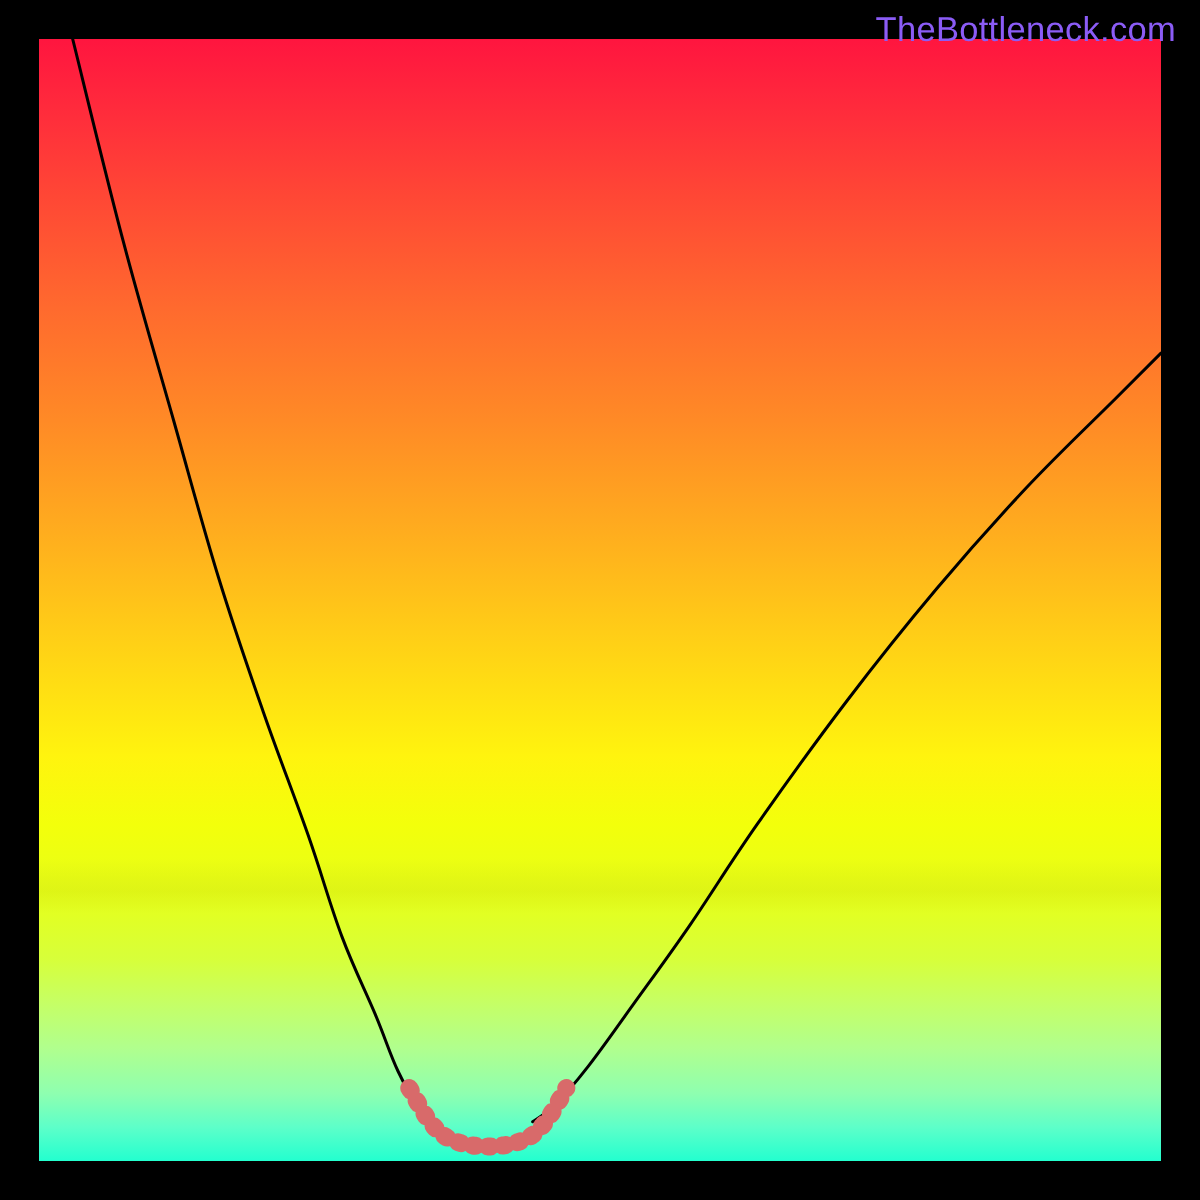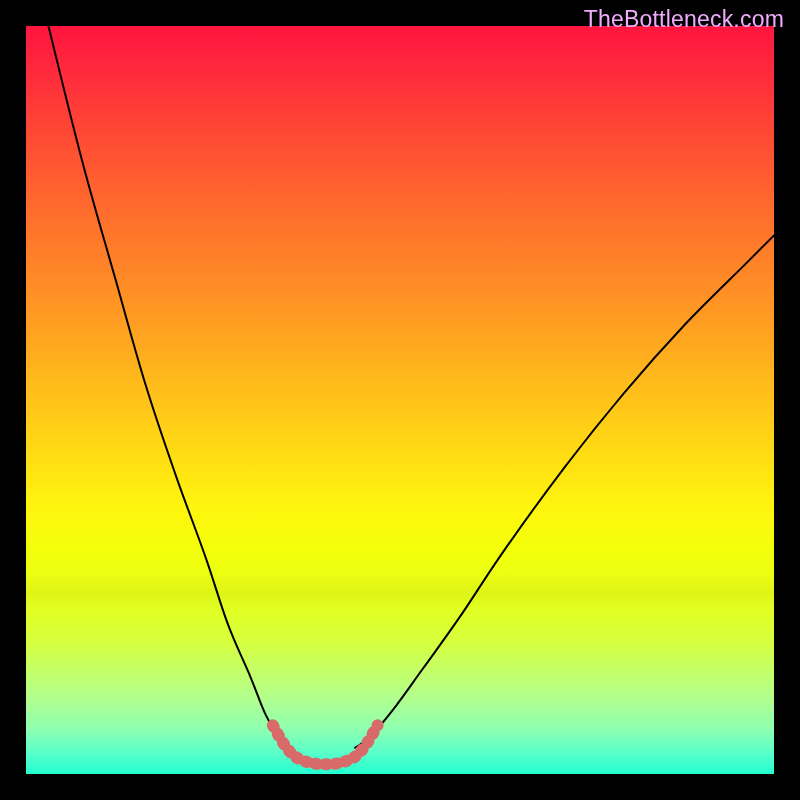--- a/index.html
+++ b/index.html
@@ -8,21 +8,21 @@
     height: 800px;
     background: #000;
     position: relative;
     font-family: Arial, Helvetica, sans-serif;
     overflow: hidden;
   }
   .watermark {
     position: absolute;
     top: 6px;
     right: 16px;
-    color: #f0abfc;
+    color: #8b5cf6;
     font-size: 23px;
     font-weight: 500;
     letter-spacing: 0.2px;
     z-index: 5;
   }
   .plot-area {
     position: absolute;
     left: 26px;
     top: 26px;
     width: 748px;

